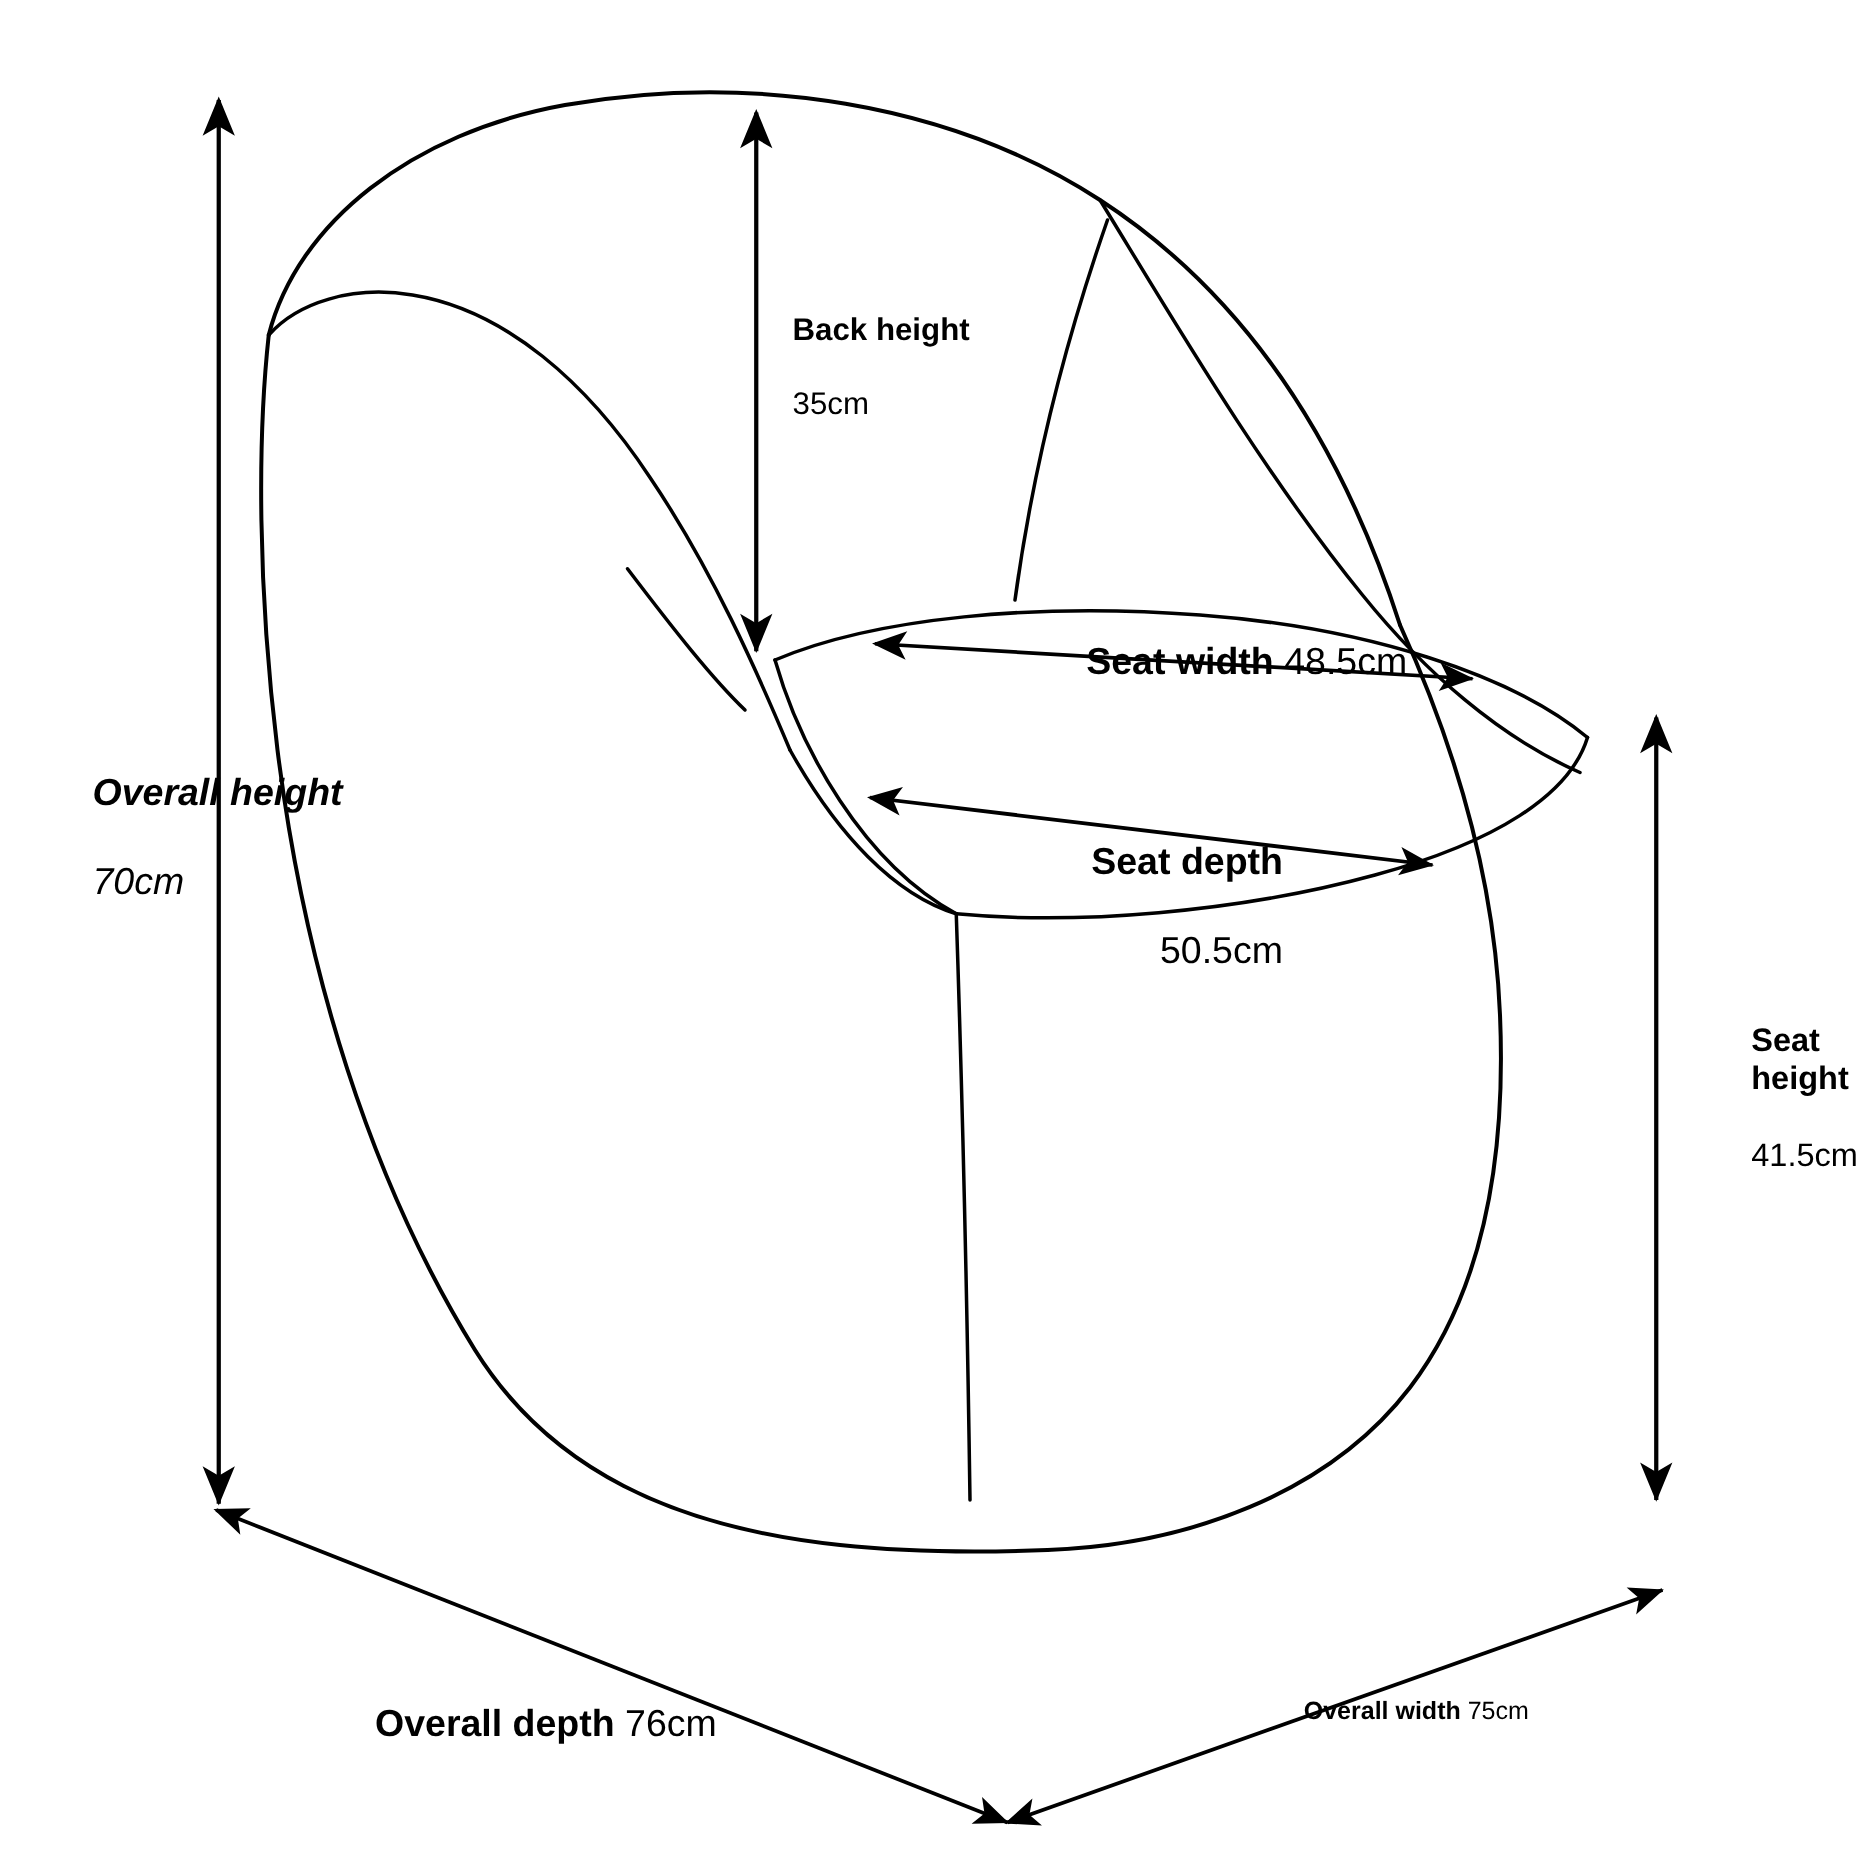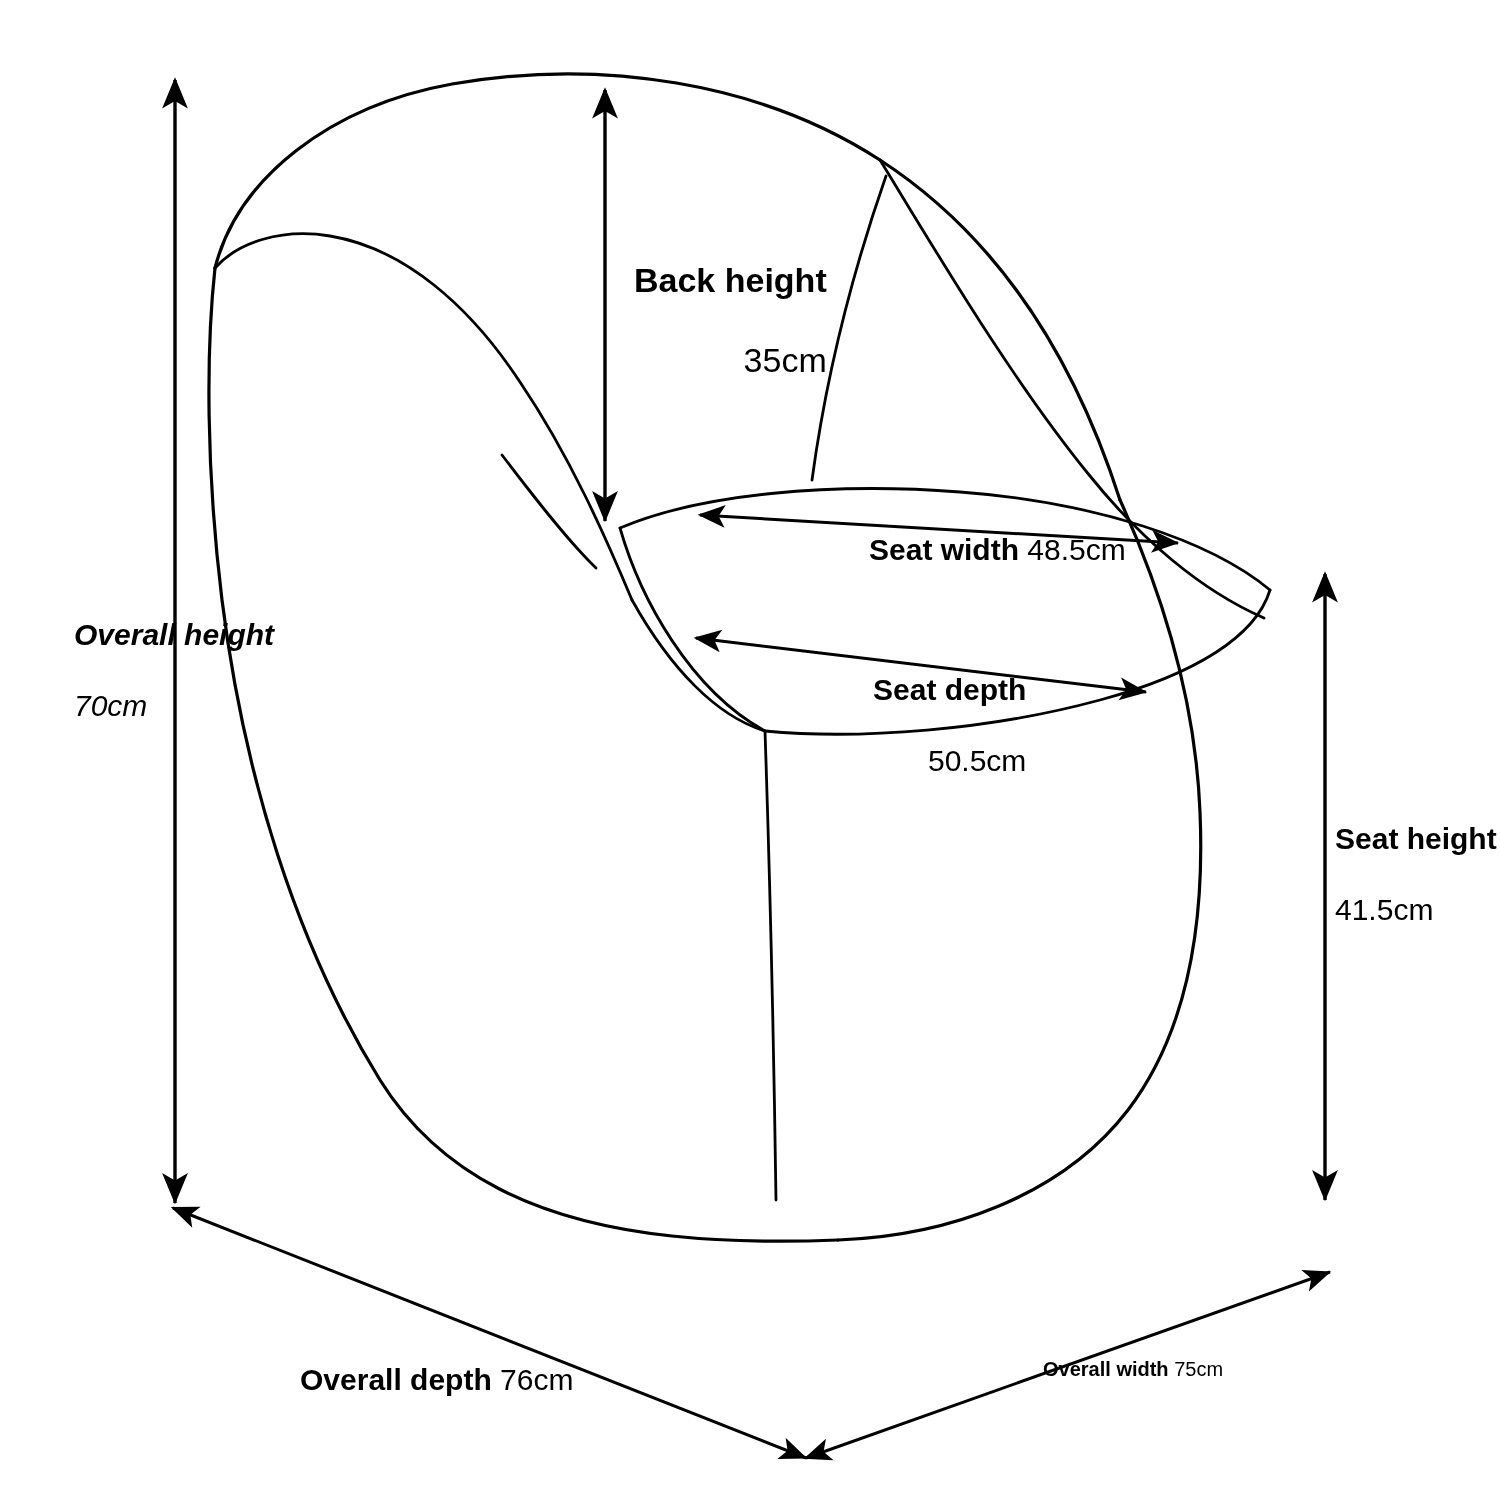--- a/index.html
+++ b/index.html
@@ -80,39 +80,39 @@
   #label-overall-height {
     left: 74px;
     top: 582px;
     font-size: 30px;
     text-align: left;
     font-style: italic;
   }
   #label-back-height {
     left: 634px;
     top: 220px;
-    font-size: 34px;
-    text-align: right;
+    font-size: 25px;
+    text-align: left;
   }
   #label-seat-width {
     left: 869px;
-    top: 532px;
+    top: 512px;
     font-size: 30px;
     white-space: nowrap;
   }
   #label-seat-depth {
     left: 873px;
     top: 637px;
     font-size: 30px;
     text-align: right;
   }
   #label-seat-height {
-    left: 1335px;
+    left: 1401px;
     top: 786px;
-    font-size: 30px;
+    font-size: 26px;
     text-align: left;
   }
   #label-overall-depth {
     left: 300px;
     top: 1362px;
     font-size: 30px;
     white-space: nowrap;
   }
   #label-overall-width {
     left: 1043px;

